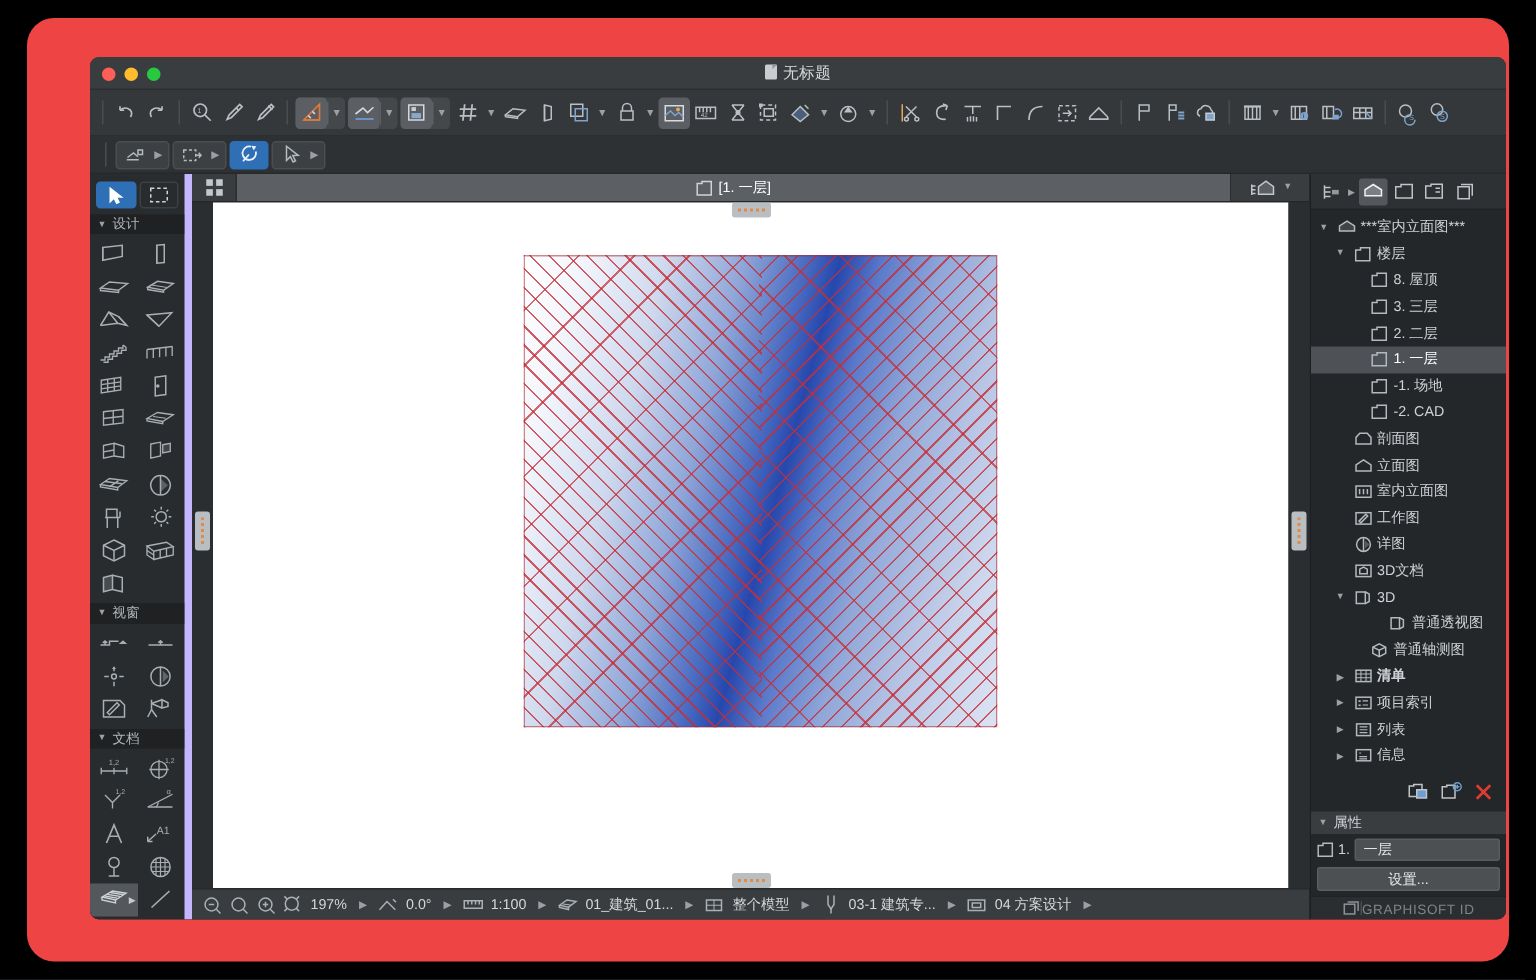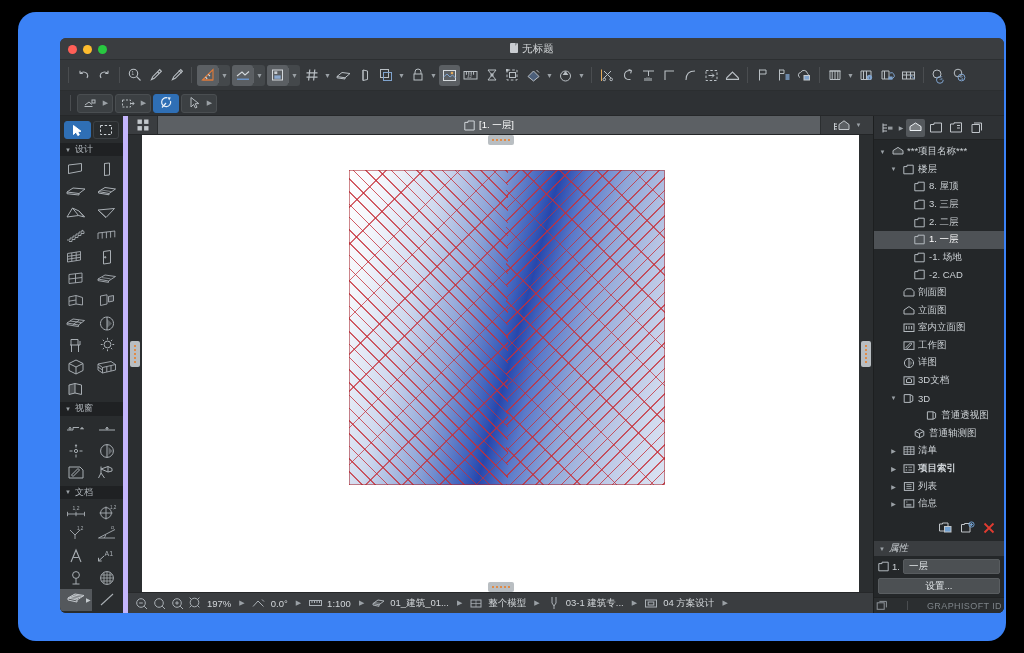--- a/index.html
+++ b/index.html
@@ -12,21 +12,21 @@
     overflow: hidden;
     display: flex;
     align-items: center;
     justify-content: center;
   }
 
   
   #bezel {
     width: 988px;
     height: 629px;
-    background: #3b82f6;
+    background: #ef4444;
     border-radius: 18px;
     padding: 8px;
     position: relative;
   }
 
   #window {
     position: absolute;
     left: 42px;
     top: 26px;
     width: 944px;
@@ -423,21 +423,20 @@
     padding-right:8px;
     background:#242729;
     flex:0 0 auto;
   }
   #prop-hdr {
     height: 15px;
     background: #3a3d40;
     display:flex;align-items:center;gap:4px;padding-left:5px;
     font-size:9.5px; color:#c9ced2;
     flex:0 0 auto;
-    font-style:italic;
   }
   #prop-row {
     height: 20px;
     display:flex; align-items:center;
     gap:3px; padding: 0 4px;
     font-size:9.5px; color:#cdd2d6;
     flex:0 0 auto;
   }
   #prop-row .combo {
     flex:1 1 auto;
@@ -458,21 +457,21 @@
     border-radius:2px;
     display:flex;align-items:center;justify-content:center;
     font-size:9.5px; color:#e2e6e9;
     flex:0 0 auto;
   }
   #gs-bar {
     height: 16px;
     background:#2b2e30;
     border-top:1px solid #202223;
     display:flex;align-items:center;justify-content:center;
-    gap:19px;
+    gap:0;
     font-size:9px;
     color:#7e8489;
     flex:0 0 auto;
   }
   #gs-bar .gsid { letter-spacing:0.4px; }
   #gs-bar .bar { width:1px;height:9px;background:#4a4d50;}
 </style>
 </head>
 <body>
 
@@ -1246,21 +1245,21 @@
         </div>
 
         <div id="tree">
             <div class="tr" style="padding-left: 3px;">
               <span class="tw">▼</span>
               <span class="ti">
                 <svg width="12" height="11" viewBox="0 0 12 11" fill="none" stroke="currentColor" stroke-width="1">
                   <path d="M1 8 L1 4.6 L6 1.4 L11 4.6 L11 8 Z" fill="currentColor" fill-opacity="0.2"></path>
                 </svg>
               </span>
-              <span>***项目名称***</span>
+              <span>***室内立面图***</span>
             </div>
             <div class="tr" style="padding-left: 14px;">
               <span class="tw">▼</span>
               <span class="ti">
                 <svg width="11" height="11" viewBox="0 0 11 11" fill="none" stroke="currentColor" stroke-width="1">
                   <path d="M0.8 2.6 L4 2.6 L4 1.2 L10.2 1.2 L10.2 9.8 L0.8 9.8 Z"></path>
                 </svg>
               </span>
               <span>楼层</span>
             </div>
@@ -1400,31 +1399,31 @@
             <div class="tr" style="padding-left: 25px;">
               <span class="tw"></span>
               <span class="ti">
                 <svg width="11" height="11" viewBox="0 0 11 11" fill="none" stroke="currentColor" stroke-width="1">
                   <path d="M5.5 1.2 L9.8 3.4 L9.8 7.6 L5.5 9.8 L1.2 7.6 L1.2 3.4 Z"></path>
                   <path d="M1.2 3.4 L5.5 5.5 L9.8 3.4 M5.5 5.5 L5.5 9.8"></path>
                 </svg>
               </span>
               <span>普通轴测图</span>
             </div>
-            <div class="tr" style="padding-left: 14px;">
+            <div class="tr" style="padding-left: 14px; font-weight: bold;">
               <span class="tw">▶</span>
               <span class="ti">
                 <svg width="12" height="11" viewBox="0 0 12 11" fill="none" stroke="currentColor" stroke-width="1">
                   <rect x="1" y="1.8" width="10" height="7.6"></rect>
                   <path d="M1 4.3 L11 4.3 M1 6.8 L11 6.8 M4.3 1.8 L4.3 9.4 M7.7 1.8 L7.7 9.4" stroke-width="0.7"></path>
                 </svg>
               </span>
               <span>清单</span>
             </div>
-            <div class="tr" style="padding-left: 14px; font-weight: bold;">
+            <div class="tr" style="padding-left: 14px;">
               <span class="tw">▶</span>
               <span class="ti">
                 <svg width="12" height="11" viewBox="0 0 12 11" fill="none" stroke="currentColor" stroke-width="1">
                   <rect x="1" y="1.8" width="10" height="7.6"></rect>
                   <path d="M3.4 3.8 L3.4 5 M3.4 6.6 L3.4 7.6" stroke-width="1.4"></path>
                   <path d="M5.4 4.2 L9 4.2 M5.4 7 L9 7" stroke-width="0.8"></path>
                 </svg>
               </span>
               <span>项目索引</span>
             </div>

